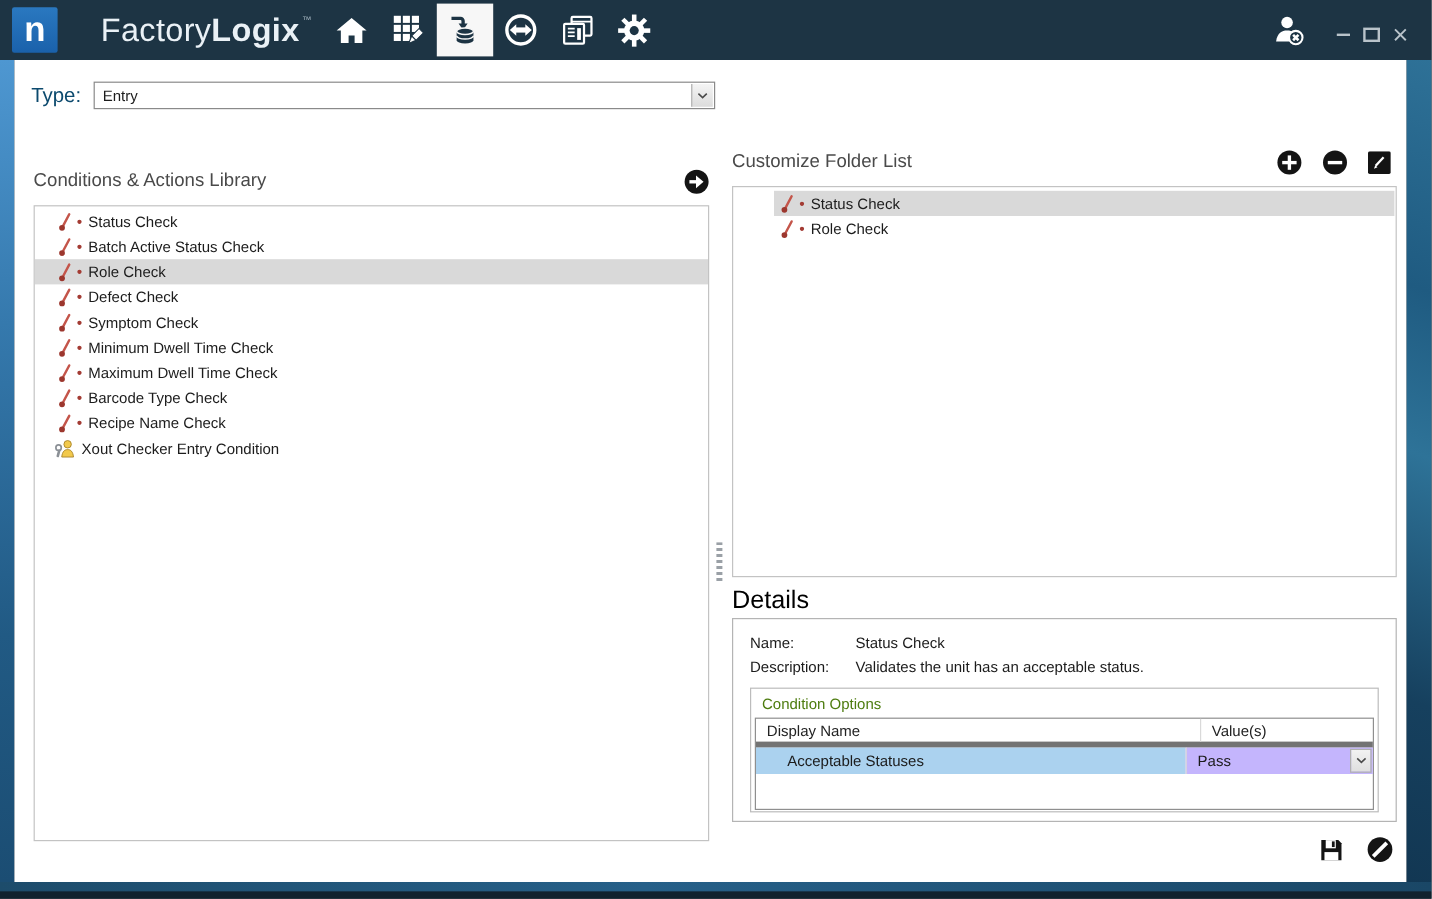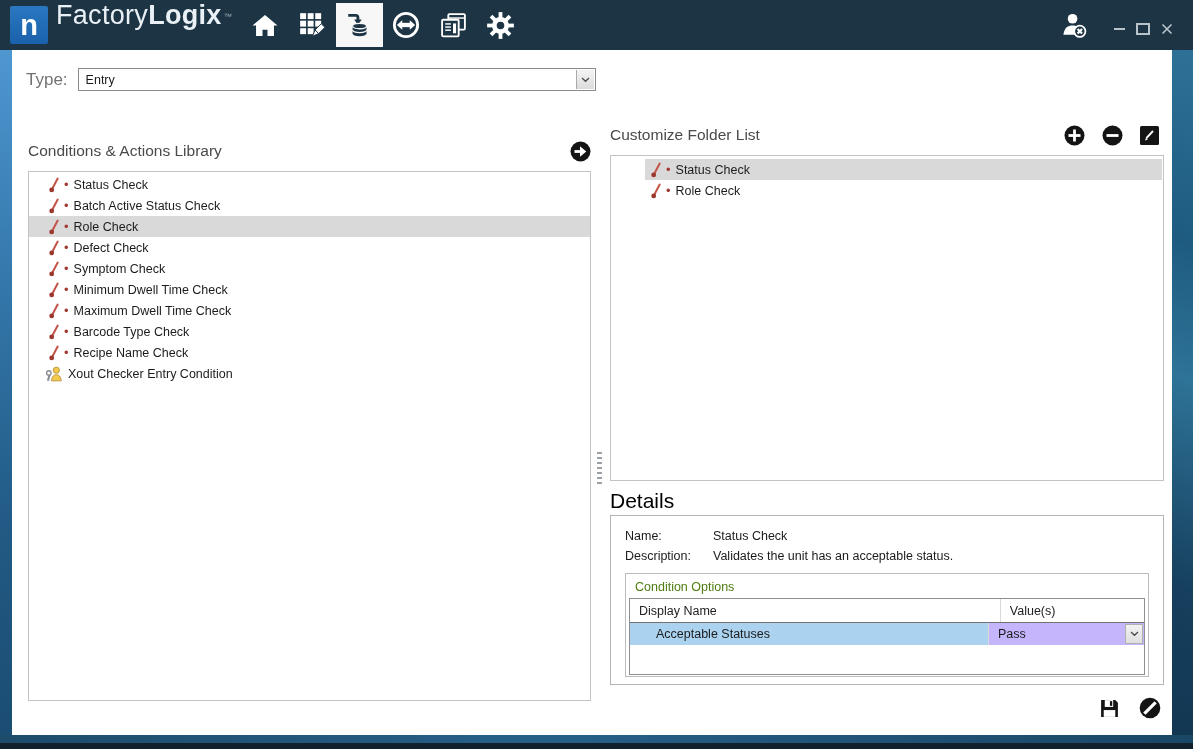--- a/index.html
+++ b/index.html
@@ -3,21 +3,21 @@
 <meta charset="utf-8">
 <style>
   html,body{margin:0;padding:0;}
   body{font-family:"Liberation Sans",sans-serif;-webkit-font-smoothing:antialiased;}
   .stage{position:relative;width:1193px;height:749px;overflow:hidden;background:#15232e;}
 
   
   .titlebar{position:absolute;top:0;left:0;width:1193px;height:50px;background:#1d3444;display:flex;align-items:stretch;}
   .logo{width:38px;height:38px;margin:6px 8px 6px 10px;background:linear-gradient(180deg,#2a78c0,#1a61ab);border-radius:2px;
         display:flex;align-items:center;justify-content:center;color:#fff;font-size:29px;font-weight:bold;line-height:1;}
-  .brand{display:flex;align-items:flex-start;color:#eaf1f6;font-size:27px;letter-spacing:.3px;margin-right:10px;}
+  .brand{display:flex;align-items:center;color:#eaf1f6;font-size:27px;letter-spacing:.3px;margin-right:10px;margin-left:28px;}
   .brand .f{font-weight:400;}
   .brand .l{font-weight:700;}
   .brand .tm{font-size:8px;align-self:flex-start;margin-top:12px;margin-left:2px;color:#9fb0bc;}
   .nav{display:flex;align-items:stretch;}
   .nav-btn{width:47px;height:44px;margin-top:3px;display:flex;align-items:center;justify-content:center;cursor:pointer;}
   .nav-btn.selected{background:#f7f7f7;}
   .tb-right{margin-left:auto;display:flex;align-items:center;padding-right:14px;}
   .user-btn{margin-right:18px;display:flex;align-items:center;cursor:pointer;}
   .wc{width:24px;height:26px;display:flex;align-items:center;justify-content:center;cursor:pointer;margin-top:8px;}
   .wc-min{width:11px;height:2px;background:#b9c3ca;}
@@ -29,21 +29,21 @@
   .frame-right{position:absolute;top:50px;right:0;width:21px;height:685px;
       background:linear-gradient(200deg,#2e7197 0%,#1f5b81 28%,#2e7398 48%,#16405e 78%,#123753 100%);}
   .frame-bottom{position:absolute;top:735px;left:0;width:1193px;height:8px;
       background:linear-gradient(90deg,#1d4c6b,#266089 45%,#1a4766);}
   .frame-bottom-dark{position:absolute;top:743px;left:0;width:1193px;height:6px;background:#11222e;}
 
   
   .content{position:absolute;top:50px;left:12px;width:1160px;height:685px;background:#ffffff;}
 
   .type-row{position:absolute;top:18px;left:14px;display:flex;align-items:center;}
-  .type-label{font-size:17px;color:#737373;margin-right:10px;}
+  .type-label{font-size:17px;color:#0c4a6e;margin-right:10px;}
   .select{position:relative;width:516px;height:21px;border:1px solid #8a8a8a;background:#fff;display:flex;align-items:center;cursor:pointer;}
   .select .sel-val{font-size:12.5px;color:#1c1c1c;padding-left:7px;}
   .sel-btn{position:absolute;right:1px;top:1px;bottom:1px;width:17px;background:linear-gradient(180deg,#f4f4f4,#dcdcdc);
            border-left:1px solid #a9a9a9;display:flex;align-items:center;justify-content:center;}
 
   .ph{display:flex;align-items:center;justify-content:space-between;height:26px;}
   .ph-title{font-size:15.5px;color:#4a4a4a;}
   .ph-btns{display:flex;align-items:center;gap:17px;padding-right:5px;}
   .icon-btn{background:none;border:none;padding:0;margin:0;cursor:pointer;display:flex;align-items:center;}
 
@@ -65,21 +65,21 @@
   .trow.child{margin-left:34px;padding-left:5px;width:calc(100% - 40px);}
   .trow.child.selected{background:#d9d9d9;}
 
   .details-title{margin-top:8px;height:20px;font-size:21px;color:#000000;}
   .detailsbox{margin-top:6px;height:170px;border:1px solid #b4b4b4;box-sizing:border-box;padding:10px 14px;}
   .kv{height:20px;font-size:12.5px;color:#1b1b1b;display:flex;align-items:center;}
   .kv .k{display:inline-block;width:88px;}
   .groupbox{margin-top:7px;height:104px;border:1px solid #bcbcbc;box-sizing:border-box;padding:3px;}
   .gb-title{font-size:12.5px;color:#4d7c0f;padding:3px 6px 4px;}
   .tbl{border:1px solid #8f8f8f;height:77px;box-sizing:border-box;background:#fff;}
-  .thead{display:flex;height:24px;border-bottom:1px solid #737373;box-sizing:border-box;gap:40px;}
+  .thead{display:flex;height:24px;border-bottom:5px solid #737373;box-sizing:border-box;gap:40px;}
   .th{font-size:12.5px;color:#222;display:flex;align-items:center;padding-left:9px;box-sizing:border-box;}
   .c1{width:calc(100% - 156px);}
   .c2{width:156px;border-left:1px solid #d9d9d9;}
   .trow-opt{display:flex;height:22px;}
   .cell{font-size:12.5px;color:#1b1b1b;display:flex;align-items:center;padding-left:26px;box-sizing:border-box;}
   .trow-opt.selected .cell.c1{background:#abd2ef;}
   .cell-value{position:relative;background:#c4b5fd;padding-left:9px;}
   .dd-btn{position:absolute;right:1px;top:1px;bottom:1px;width:18px;background:linear-gradient(180deg,#f2f2f2,#dfdfdf);
           border:1px solid #b0b0b0;box-sizing:border-box;display:flex;align-items:center;justify-content:center;cursor:pointer;}
 

